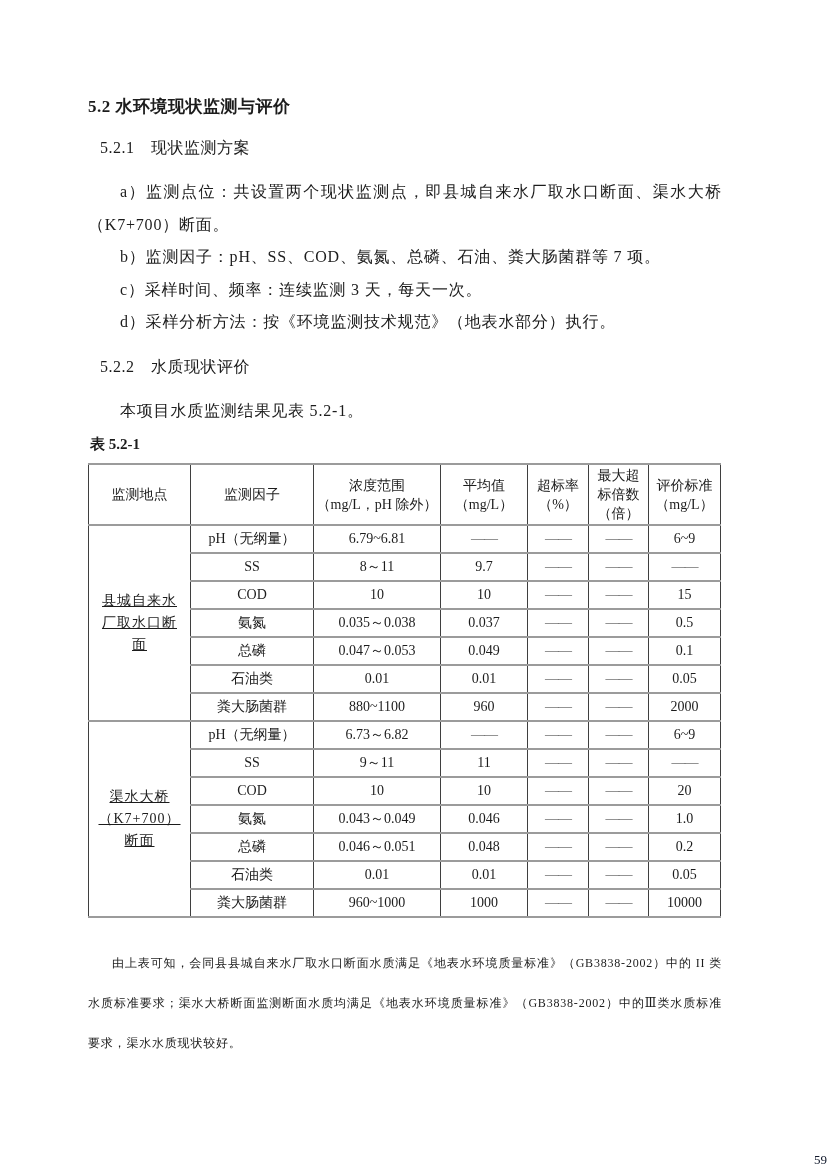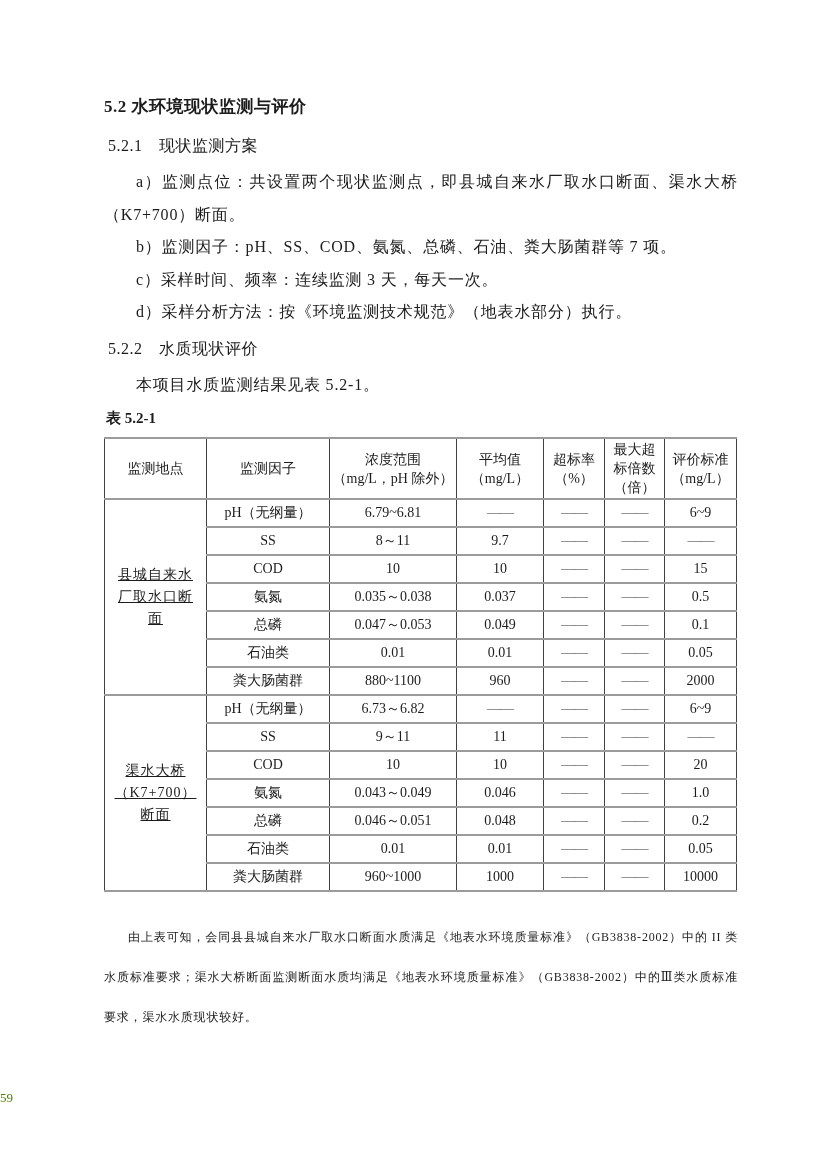--- a/index.html
+++ b/index.html
@@ -2,24 +2,24 @@
 <html><head>
 <meta charset="utf-8">
 <style>
   html,body { margin:0; padding:0; background:#e8e8e8; }
   .page {
     position:relative; width:827px; height:1169px; margin:0 auto;
     background:#ffffff; color:#1c1c1c;
     font-family:"Liberation Serif","DejaVu Serif",serif;
     overflow:hidden;
   }
-  .content { position:absolute; left:104px; top:94px; width:634px; }
+  .content { position:absolute; left:88px; top:94px; width:634px; }
 
   .h1 { font-size:17px; font-weight:bold; line-height:26px; margin:0 0 10px 0; letter-spacing:0.5px; }
-  .h2 { font-size:16px; font-weight:normal; line-height:32px; margin:4px; letter-spacing:0.5px; }
+  .h2 { font-size:16px; font-weight:normal; line-height:32px; margin:12px; letter-spacing:0.5px; }
   p.body { font-size:16px; line-height:32.5px; margin:0; text-align:justify; letter-spacing:0.8px; }
   p.ind { text-indent:2em; }
 
   .caption-row { position:relative; height:26px; margin-top:8px; margin-bottom:2px; }
   .cap-label { position:absolute; left:2px; top:0; font-size:15px; font-weight:bold; }
   .cap-title { display:block; text-align:center; font-size:15.5px; font-weight:bold; letter-spacing:1px; }
 
   table.wq {
     width:632px; table-layout:fixed; border-collapse:collapse;
     font-size:14px;
@@ -34,21 +34,21 @@
     overflow:hidden;
   }
   table.wq thead tr { height:61px; }
   table.wq tbody tr { height:28px; }
   .hl { line-height:19px; }
   td.loc { line-height:22px; letter-spacing:1px;text-decoration:underline; }
   .dash { color:#6f6f6f; letter-spacing:-1px; }
 
   p.closing { font-size:12px; line-height:40px; margin:25px 0 0 0; text-align:justify; text-indent:2em; letter-spacing:0.8px; }
 
-  .page-number { position:absolute; left:0; top:1090px; width:100%; text-align:left; font-size:13px; color:#4d7c0f; }
+  .page-number { position:absolute; left:0; top:1152px; width:100%; text-align:right; font-size:13px; color:#0f172a; }
 </style>
 </head>
 <body>
 
 <div class="page">
   <div class="content">
 
     <div class="h1">5.2 水环境现状监测与评价</div>
     <div class="h2">5.2.1　现状监测方案</div>
 

